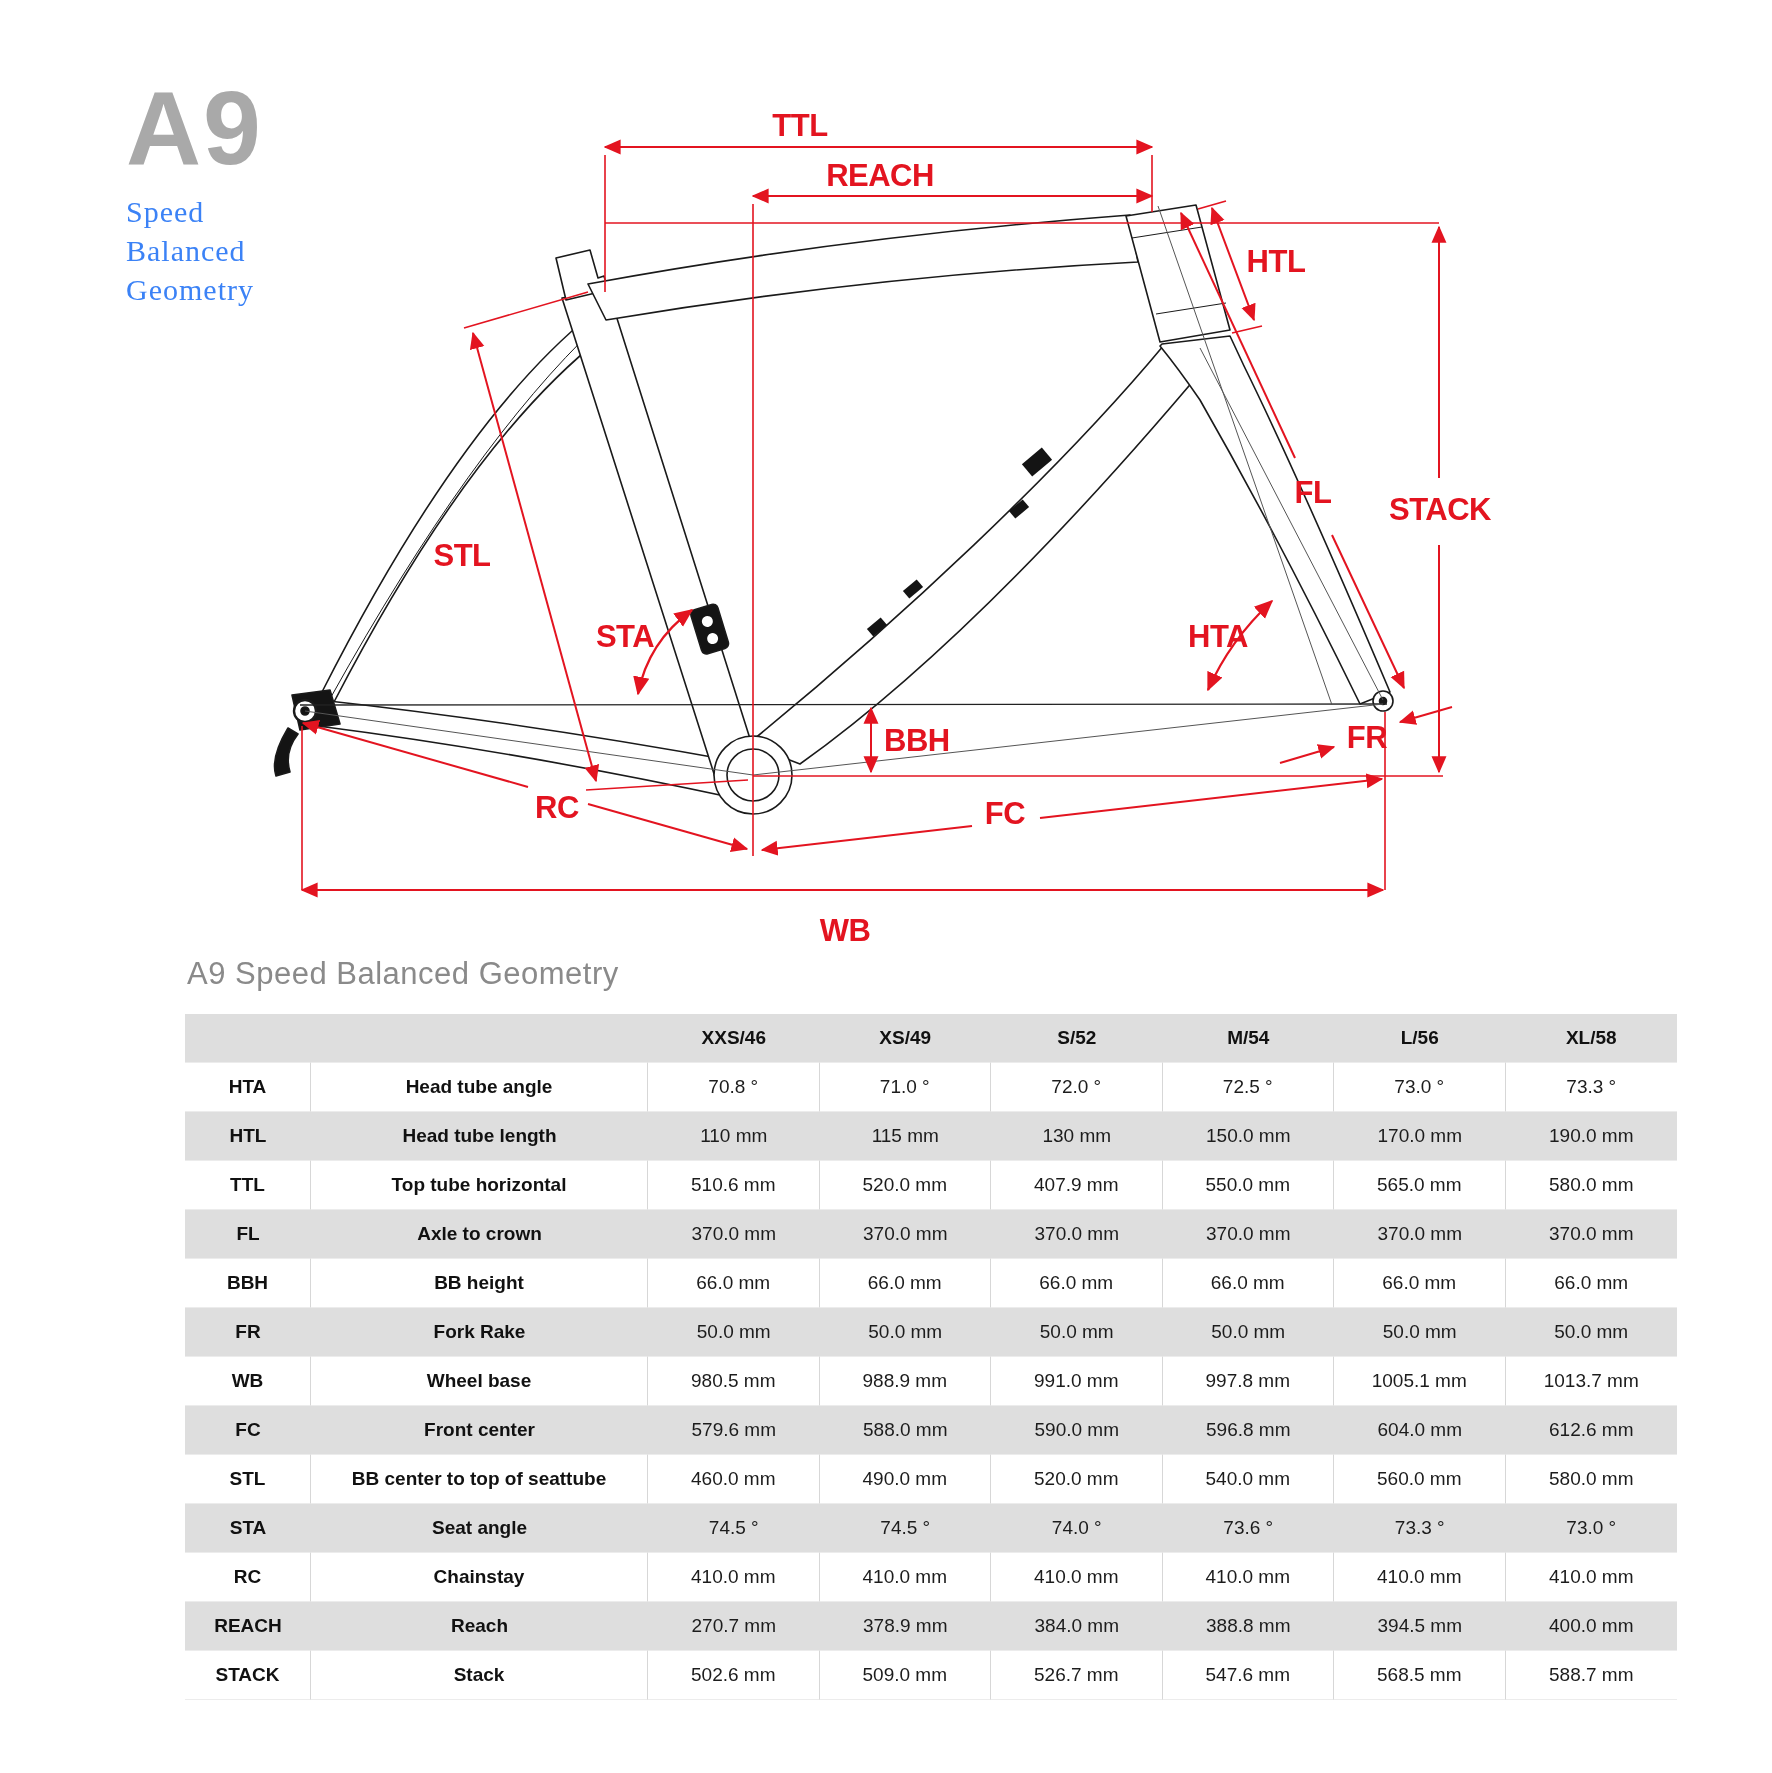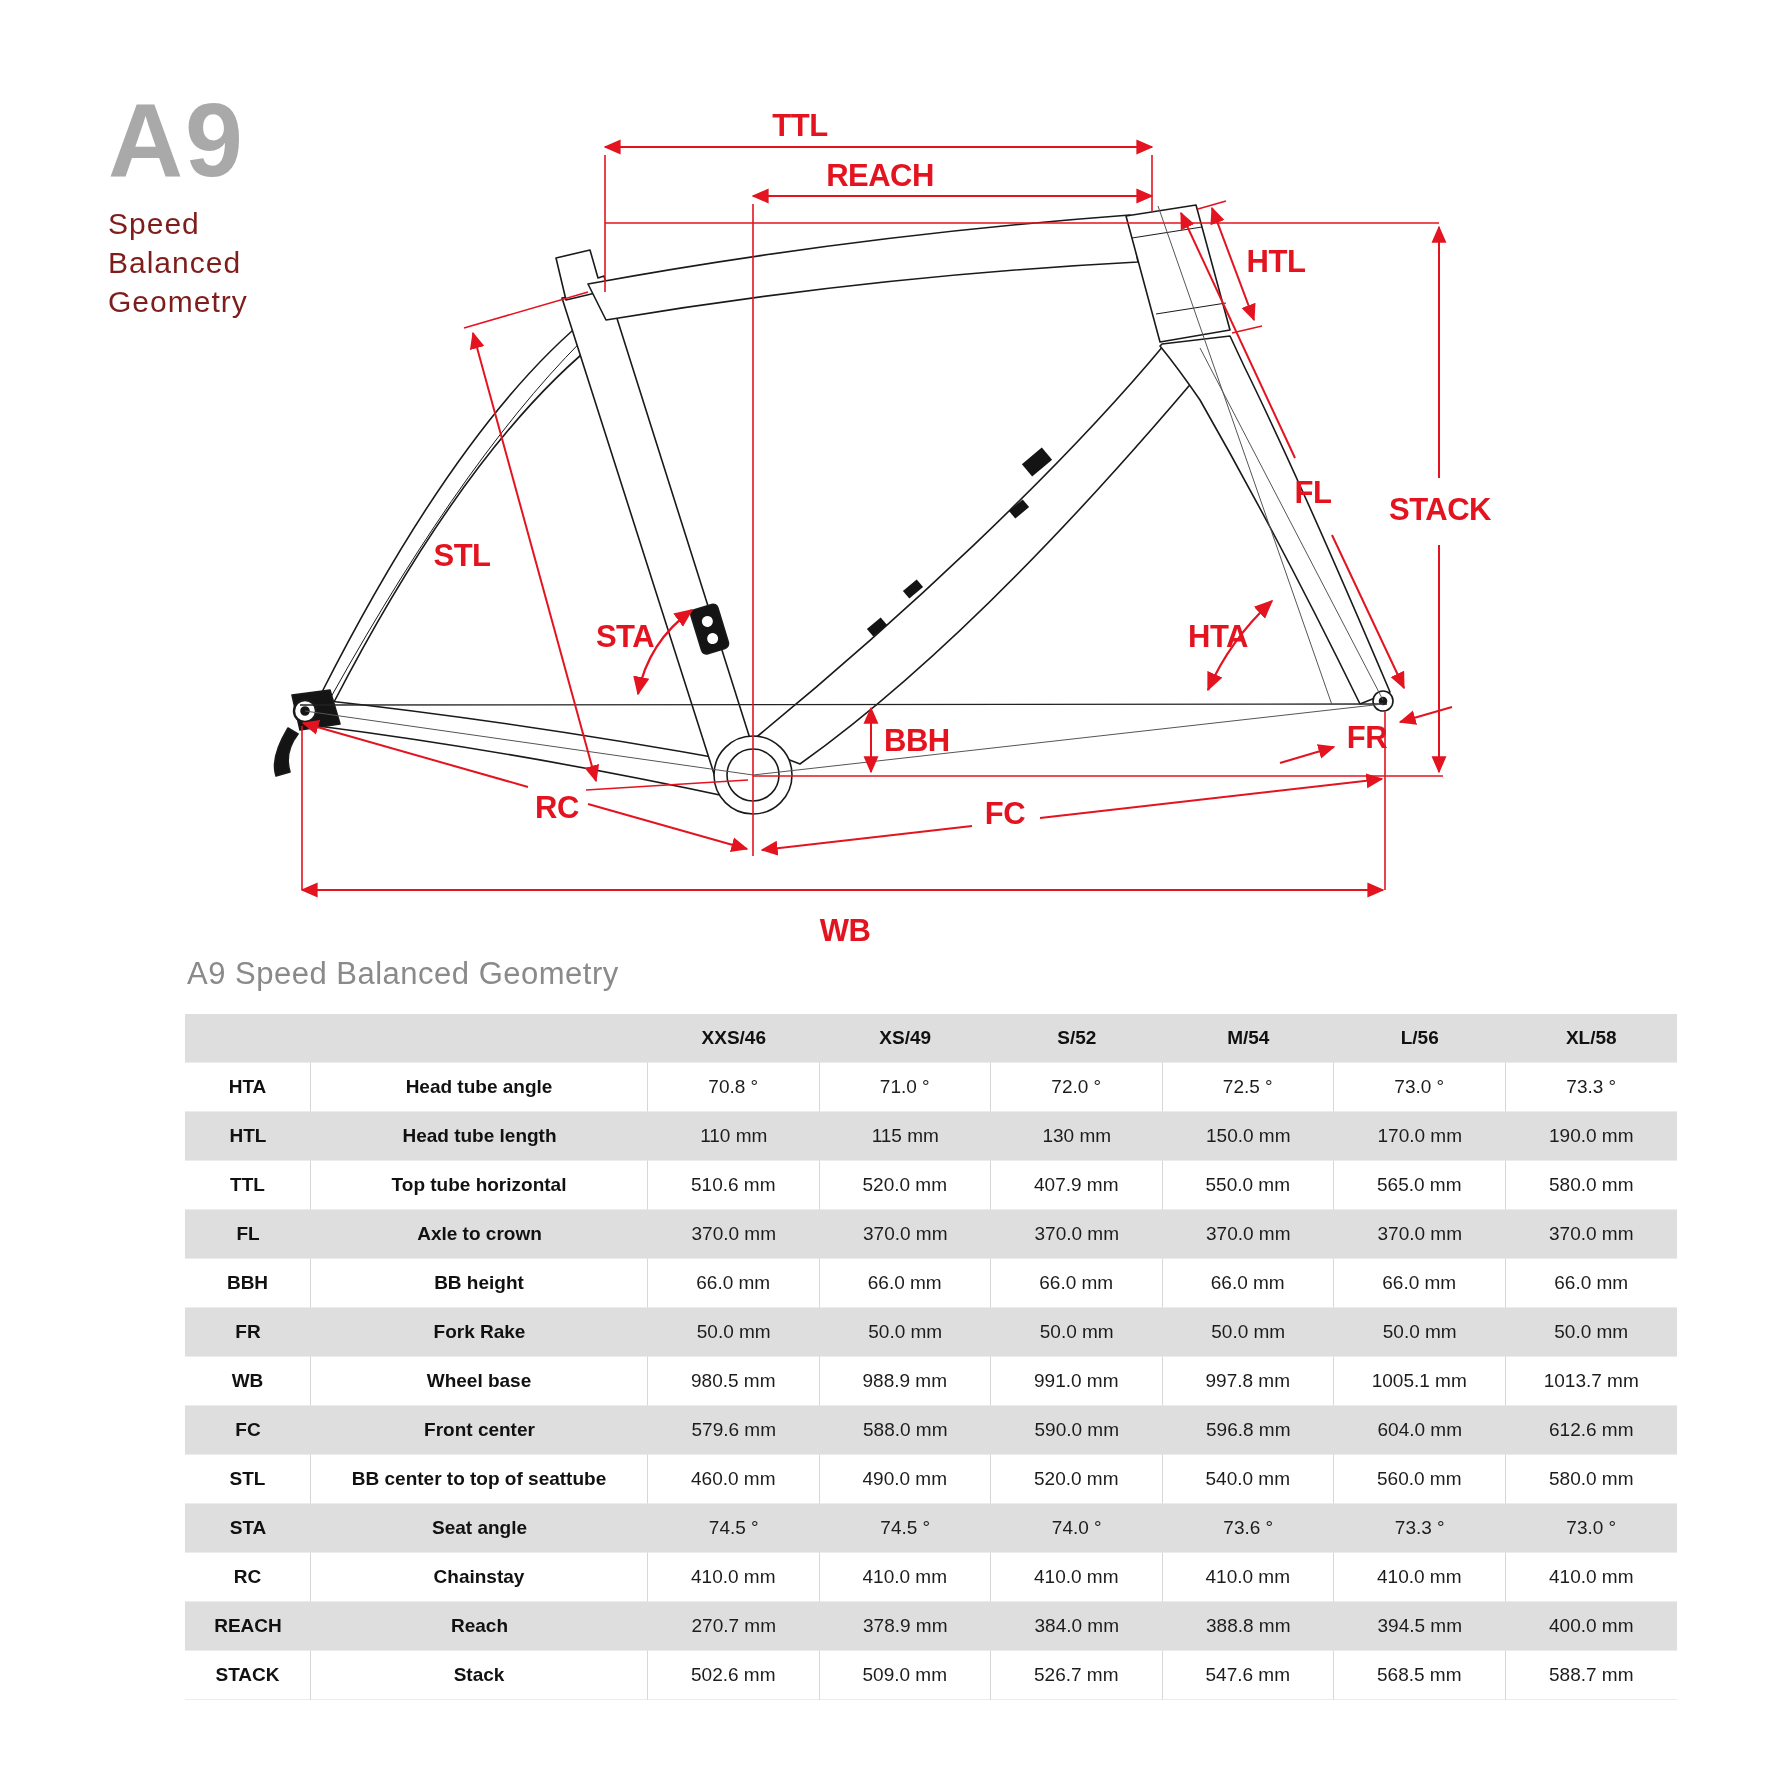--- a/index.html
+++ b/index.html
@@ -1,22 +1,22 @@
 <!DOCTYPE html>
 <html><head>
 <meta charset="utf-8">
 <style>
   html,body{margin:0;padding:0;background:#ffffff;}
   .page{position:relative;width:1772px;height:1773px;background:#fff;overflow:hidden;
         font-family:"Liberation Sans",sans-serif;color:#1a1a1a;}
 
   
-  .logo{position:absolute;left:108px;top:78px;margin-top:12px;}
+  .logo{position:absolute;left:126px;top:78px;}
   .logo-title{font-size:104px;font-weight:700;color:#a9a9a9;letter-spacing:2px;line-height:100px;}
-  .logo-sub{margin-top:14px;font-size:30px;color:#7f1d1d;line-height:39px;letter-spacing:1px;}
+  .logo-sub{margin-top:14px;font-size:30px;color:#3b82f6;line-height:39px;letter-spacing:1px;font-family:Liberation Serif, serif;}
 
   
   .diagram{position:absolute;left:0;top:0;width:1772px;height:965px;}
   .dim-label{font-size:31px;font-weight:700;letter-spacing:-0.5px;}
 
   
   .table-wrap{position:absolute;left:140px;top:956px;width:1492px;margin-left:45px;}
   .table-title{font-size:31px;color:#8a8a8a;margin:0 0 22px 2px;font-weight:400;letter-spacing:0.5px;}
   table.geo{border-collapse:separate;border-spacing:0;width:100%;table-layout:fixed;}
   table.geo col.c-code{width:126px;}

